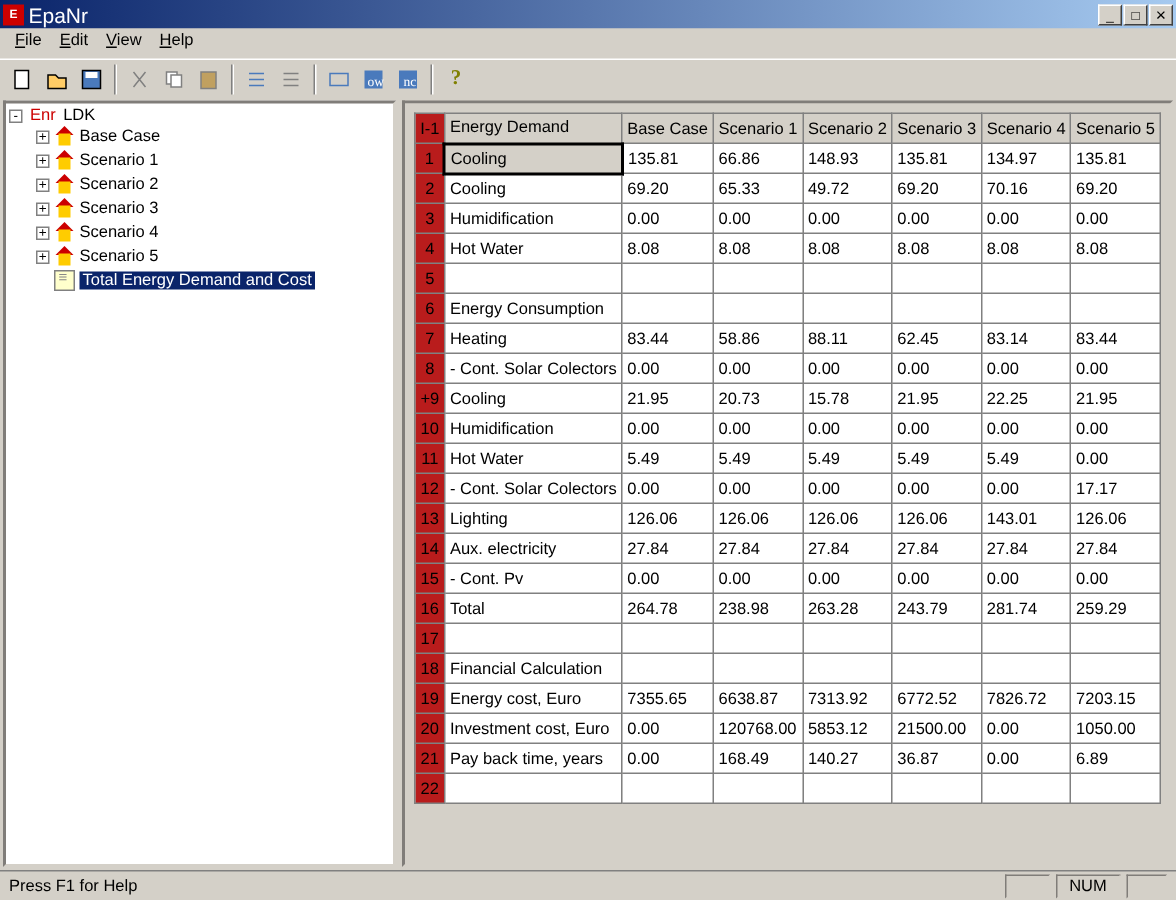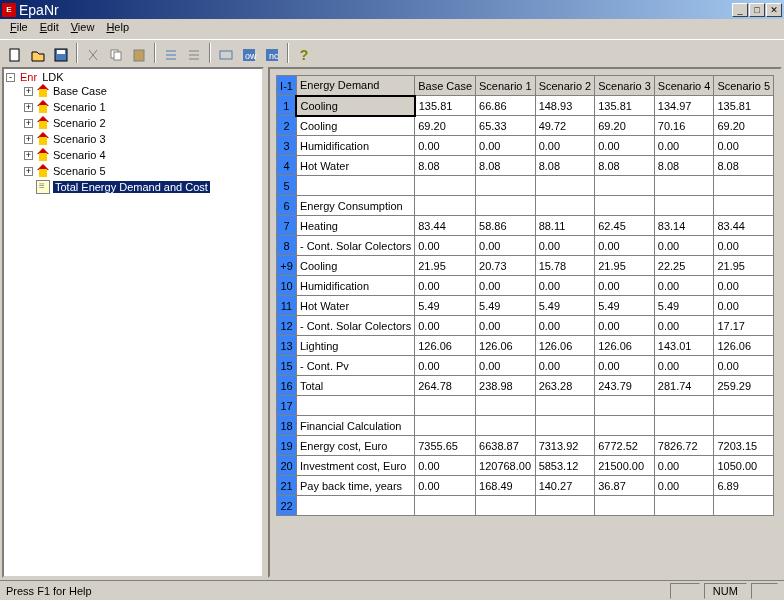--- a/index.html
+++ b/index.html
@@ -6,21 +6,21 @@
 body { font-family: Tahoma, Arial, sans-serif; font-size: 11px; background: #d4d0c8; width: 784px; height: 600px; overflow: hidden; }
 .titlebar { background: linear-gradient(to right, #0a246a, #a6caf0); height: 19px; display: flex; align-items: center; padding: 0 2px; }
 .t-icon { width: 14px; height: 14px; background: #c00; margin-right: 3px; display: inline-flex; align-items: center; justify-content: center; color: #fff; font-size: 8px; font-weight: bold; }
 .t-text { color: #fff; flex: 1; font-size: 14px; }
 .t-btns { display: flex; gap: 1px; }
 .t-btn { width: 16px; height: 14px; background: #d4d0c8; border: 1px solid; border-color: #fff #404040 #404040 #fff; font-size: 9px; display: flex; align-items: center; justify-content: center; cursor: pointer; font-family: Marlett, Arial; }
 .menubar { background: #d4d0c8; height: 20px; display: flex; align-items: flex-start; padding: 0 4px; }
 .menuit { padding: 2px 6px; cursor: pointer; }
 .menuit u { text-decoration: underline; }
 .toolbar { background: #d4d0c8; height: 26px; display: flex; align-items: center; padding: 2px 4px; border-top: 1px solid #fff; gap: 1px; }
-.tbtn { width: 22px; height: 22px; border: 1px solid transparent; display: flex; align-items: flex-end; justify-content: center; cursor: pointer; }
+.tbtn { width: 22px; height: 22px; border: 1px solid transparent; display: flex; align-items: center; justify-content: center; cursor: pointer; font-family: Liberation Serif, serif; }
 .tsep { width: 2px; height: 20px; border-left: 1px solid #808080; border-right: 1px solid #fff; margin: 0 3px; }
 .content { display: flex; height: 515px; padding: 2px; gap: 4px; }
 .tree-pane { width: 278px; background: #fff; border: 2px inset #d4d0c8; overflow: auto; padding: 2px; }
 .tree-root { display: flex; align-items: center; gap: 3px; }
 .tree-root .exp { width: 9px; height: 9px; border: 1px solid #808080; font-size: 9px; line-height: 7px; text-align: center; cursor: pointer; }
 .enr { color: #c00; padding: 0 2px; }
 .tree-items { margin-left: 18px; }
 .tree-item { display: flex; align-items: center; gap: 3px; padding: 1px 0; cursor: pointer; }
 .tree-item .exp { width: 9px; height: 9px; border: 1px solid #808080; font-size: 9px; line-height: 7px; text-align: center; background: #fff; }
 .tree-item .noexp { width: 9px; height: 9px; }
@@ -28,21 +28,21 @@
 .house::before { content: ""; position: absolute; top: 0; left: 1px; border-left: 6px solid transparent; border-right: 6px solid transparent; border-bottom: 6px solid #c00; }
 .house::after { content: ""; position: absolute; top: 5px; left: 3px; width: 8px; height: 8px; background: #ffcc00; }
 .docicon { width: 14px; height: 14px; background: #ffffcc; border: 1px solid #808080; position: relative; }
 .docicon::after { content: "≡"; position: absolute; top: -1px; left: 2px; font-size: 10px; color: #888; }
 .selected { background: #0a246a; color: #fff; padding: 0 2px; }
 .grid-pane { flex: 1; background: #d4d0c8; border: 2px inset #d4d0c8; display: flex; flex-direction: column; }
 .grid-scroll { flex: 1; overflow: auto; background: #d4d0c8; padding: 6px; }
 table { border-collapse: collapse; font-size: 11px; width: 100%; }
 th, td { border: 1px solid #808080; padding: 2px 3px; height: 20px; white-space: nowrap; }
 th { background: #d4d0c8; text-align: left; font-weight: normal; }
-th.rowh { text-align: center; width: 22px; background: #3b82f6; }
+th.rowh { text-align: center; width: 22px; background: #b91c1c; }
 td { background: #fff; }
 tr.unit-row td { background: #d4d0c8; }
 .selcell { background: #d4d0c8 !important; border: 2px solid #000 !important; }
 .statusbar { height: 20px; border-top: 1px solid #808080; background: #d4d0c8; display: flex; align-items: center; padding: 0 6px; }
 .sb-text { flex: 1; }
 .sb-box { border: 1px inset #d4d0c8; padding: 1px 8px; margin-left: 4px; }
 </style>
 </head>
 <body>
 
@@ -318,20 +318,30 @@
               <th class="rowh">13</th>
               <td>Lighting</td>
               <td>126.06</td>
               <td>126.06</td>
               <td>126.06</td>
               <td>126.06</td>
               <td>143.01</td>
               <td>126.06</td>
             </tr>
             <tr>
+              <th class="rowh">14</th>
+              <td>Aux. electricity</td>
+              <td>27.84</td>
+              <td>27.84</td>
+              <td>27.84</td>
+              <td>27.84</td>
+              <td>27.84</td>
+              <td>27.84</td>
+            </tr>
+            <tr>
               <th class="rowh">15</th>
               <td>- Cont. Pv</td>
               <td>0.00</td>
               <td>0.00</td>
               <td>0.00</td>
               <td>0.00</td>
               <td>0.00</td>
               <td>0.00</td>
             </tr>
             <tr>

